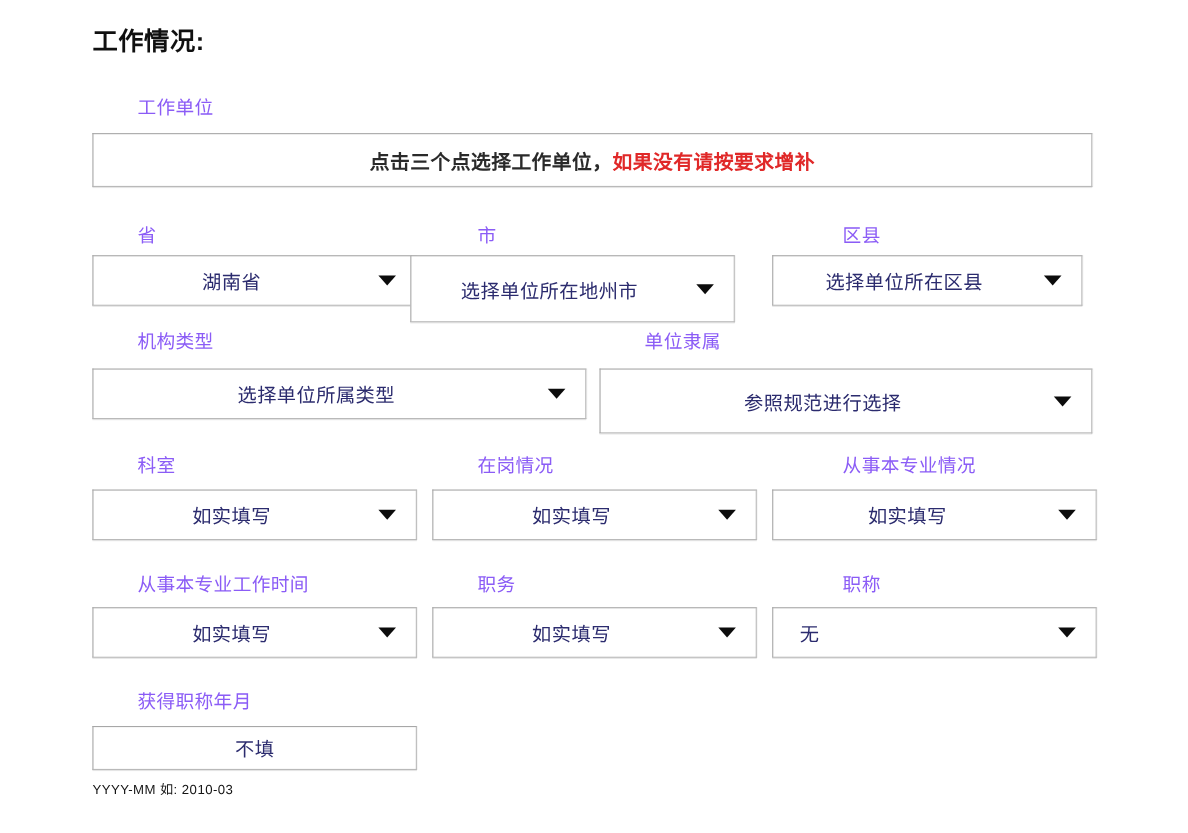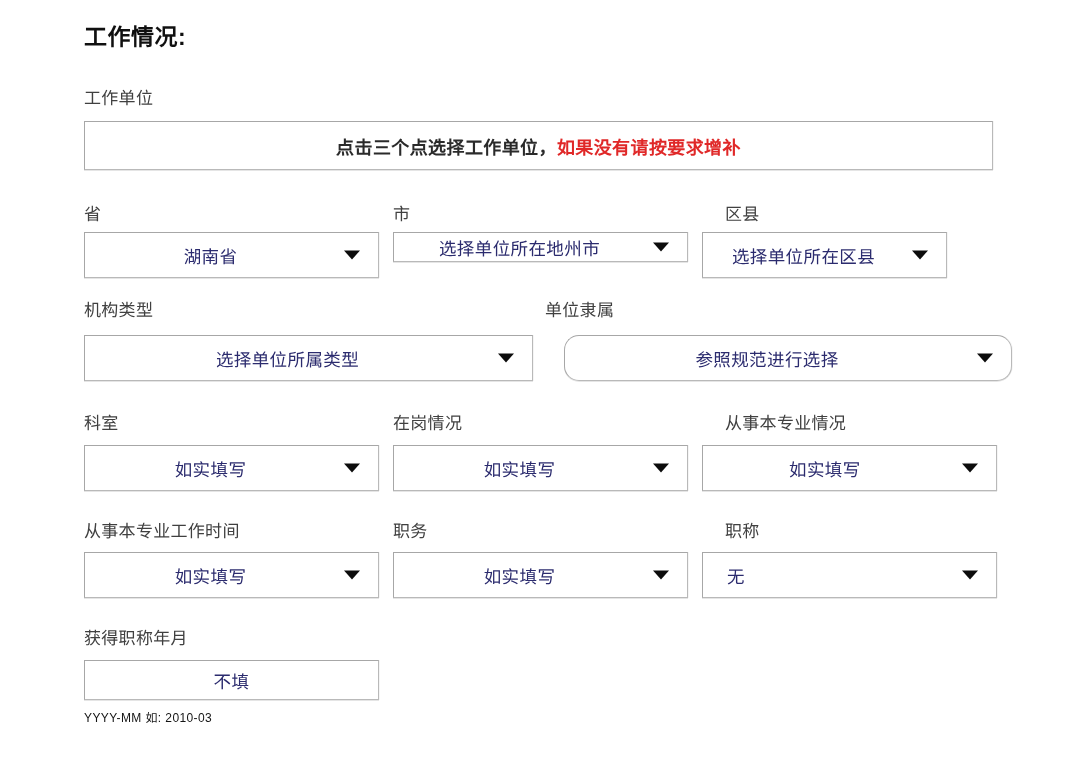--- a/index.html
+++ b/index.html
@@ -33,24 +33,25 @@
     font-size: 23px;
     font-weight: bold;
     letter-spacing: 0.5px;
     color: #101010;
     line-height: 1;
   }
 
   .field-label {
     font-size: 17px;
     font-weight: normal;
-    color: #404040;
+    color: #8b5cf6;
     line-height: 1;
     letter-spacing: 0.3px;
     white-space: nowrap;
+    margin-left: 41px;
   }
 
   .helper-text {
     position: absolute;
     left: 84px;
     top: 708px;
     font-size: 12px;
     color: #141414;
     letter-spacing: 0.4px;
     white-space: nowrap;
@@ -128,39 +129,39 @@
     </div>
   </div>
 
   <div class="field-label" style="position:absolute; left:84px; top:206px;">省</div>
   <div class="box" style="left:84px; top:232px; width:295px; height:46px;padding-left:34px;">
     <div class="value shift-left">湖南省</div>
     <span class="caret"></span>
   </div>
 
   <div class="field-label" style="position:absolute; left:393px; top:206px;">市</div>
-  <div class="box" style="left:393px; top:232px; width:295px; height:30px;">
+  <div class="box" style="left:373px; top:232px; width:295px; height:61px;">
     <div class="value shift-left">选择单位所在地州市</div>
     <span class="caret"></span>
   </div>
 
   <div class="field-label" style="position:absolute; left:725px; top:206px;">区县</div>
-  <div class="box" style="left:702px; top:232px; width:245px; height:46px;">
+  <div class="box" style="left:702px; top:232px; width:282px; height:46px;">
     <div class="value shift-left">选择单位所在区县</div>
     <span class="caret"></span>
   </div>
 
   <div class="field-label" style="position:absolute; left:84px; top:302px;">机构类型</div>
   <div class="box" style="left:84px; top:335px; width:449px; height:46px;padding-left:48px;">
     <div class="value shift-left">选择单位所属类型</div>
     <span class="caret"></span>
   </div>
 
   <div class="field-label" style="position:absolute; left:545px; top:302px;">单位隶属</div>
-  <div class="box" style="left:564px; top:335px; width:448px; height:46px;border-radius:15px;">
+  <div class="box" style="left:545px; top:335px; width:448px; height:59px;">
     <div class="value shift-left">参照规范进行选择</div>
     <span class="caret"></span>
   </div>
 
   <div class="field-label" style="position:absolute; left:84px; top:415px;">科室</div>
   <div class="box" style="left:84px; top:445px; width:295px; height:46px;">
     <div class="value shift-left">如实填写</div>
     <span class="caret"></span>
   </div>
 

